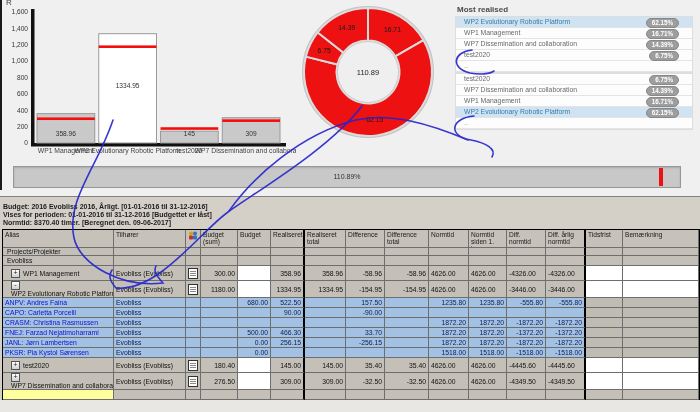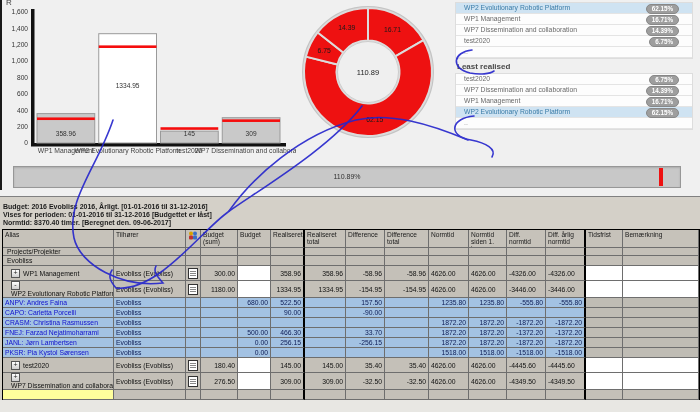--- a/index.html
+++ b/index.html
@@ -102,28 +102,28 @@
         <path d="M135.51254713116265,40.1510265312923 A64,64 0 1 1 17.87307198119761,56.62974252178752 L49.4219026157457,64.43495139744229 A31.5,31.5 0 1 0 107.32258179111912,56.324333370870434 Z" fill="#ee1111" stroke="#dcdcdc" stroke-width="2"></path>
         <text x="86.76278121598286" y="122.27864217461743" text-anchor="middle" font-size="6.8" fill="#1a1a1a">62.15</text>
         <path d="M17.87307198119761,56.62974252178752 A64,64 0 0 1 29.70239588411105,32.42537403586345 L55.244147974210904,52.521863783276544 A31.5,31.5 0 0 0 49.4219026157457,64.43495139744229 Z" fill="#ee1111" stroke="#dcdcdc" stroke-width="2"></path>
         <text x="36.200961774418715" y="52.59423557744154" text-anchor="middle" font-size="6.8" fill="#1a1a1a">6.75</text>
         <path d="M29.70239588411105,32.42537403586345 A64,64 0 0 1 79.99999999999999,8 L80,40.5 A31.5,31.5 0 0 0 55.244147974210904,52.521863783276544 Z" fill="#ee1111" stroke="#dcdcdc" stroke-width="2"></path>
         <text x="58.7043820561551" y="30.147301606516947" text-anchor="middle" font-size="6.8" fill="#1a1a1a">14.39</text>
         <circle cx="80" cy="72" r="30.5" fill="#efefef" stroke="#cccccc"></circle>
         <text x="80" y="74.5" text-anchor="middle" font-size="7.5" fill="#222">110.89</text>
       </svg>
     <div id="panel">
+      <div class="panel-title">Most realised</div>
       <div class="panel-list" id="most-list">
           <div class="p-row hl"><span>WP2 Evolutionary Robotic Platform</span><span class="badge">62.15%</span></div>
           <div class="p-row"><span>WP1 Management</span><span class="badge">16.71%</span></div>
           <div class="p-row"><span>WP7 Dissemination and collaboration</span><span class="badge">14.39%</span></div>
           <div class="p-row"><span>test2020</span><span class="badge">6.75%</span></div>
           <div class="p-row more">..</div>
         </div>
-      <div class="panel-title">Least realised</div>
       <div class="panel-list" id="least-list">
           <div class="p-row"><span>test2020</span><span class="badge">6.75%</span></div>
           <div class="p-row"><span>WP7 Dissemination and collaboration</span><span class="badge">14.39%</span></div>
           <div class="p-row"><span>WP1 Management</span><span class="badge">16.71%</span></div>
           <div class="p-row hl"><span>WP2 Evolutionary Robotic Platform</span><span class="badge">62.15%</span></div>
           <div class="p-row more">..</div>
         </div>
     </div>
     <div id="progress">
       <div class="pmark" style="left: calc(97.2% - 2px); background: rgb(238, 17, 17);"></div>

